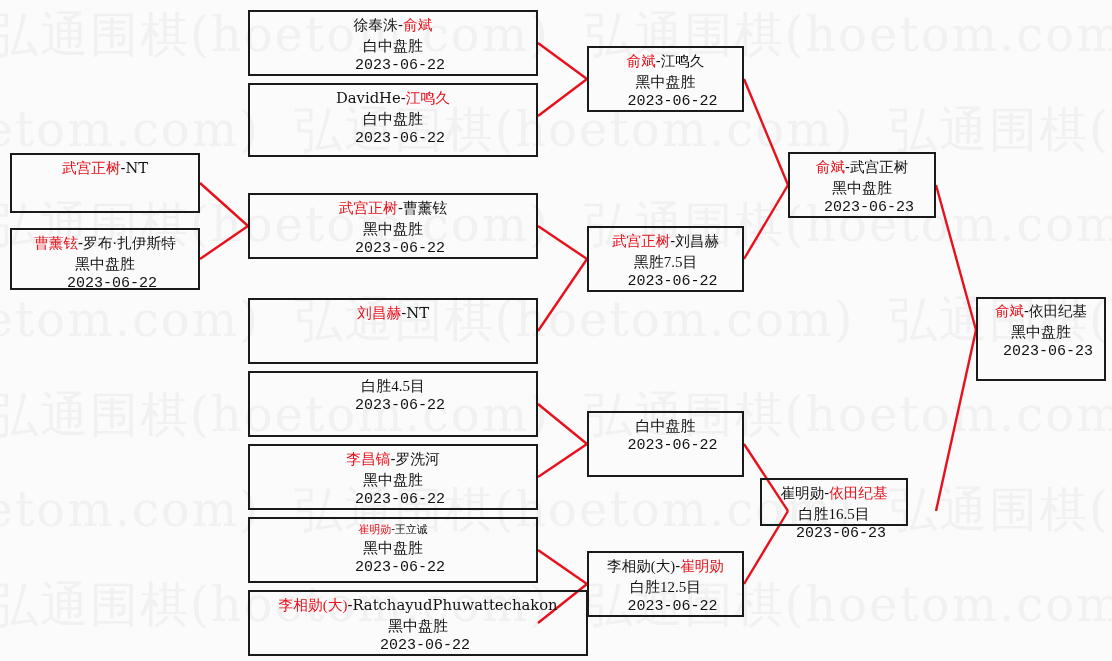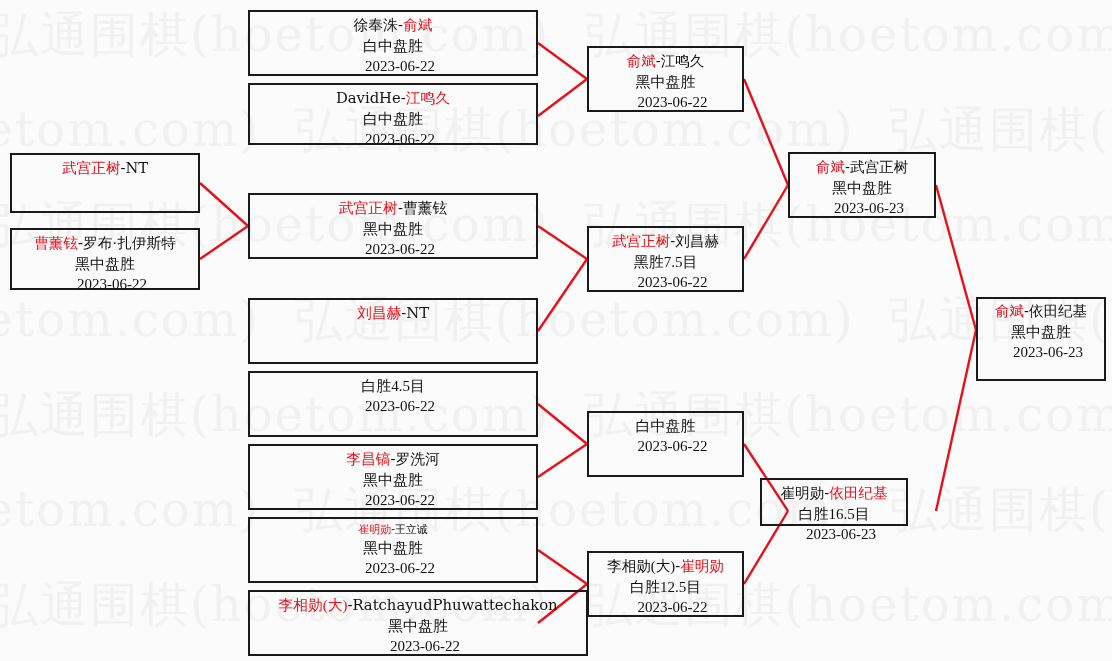--- a/index.html
+++ b/index.html
@@ -65,21 +65,21 @@
     white-space: nowrap;
     font-size: 15px;
   }
   .match-box .result {
     display: block;
     font-size: 15px;
   }
   .match-box .date {
     display: block;
     font-size: 15px;
-    font-family: Liberation Serif, serif;
+    font-family: Liberation Mono, monospace;
     margin-left: 14px;
   }
   .p-red { color: #e8101b; }
   .p-black { color: #111111; }
   .sep { color: #111111; }
   .latin {
     font-family: "DejaVu Serif", "Liberation Serif", serif;
   }
 </style>
 </head>
@@ -115,21 +115,21 @@
       <line x1="936" y1="185" x2="976" y2="330" stroke="#e8101b" stroke-width="2.4"></line>
       <line x1="936" y1="511" x2="976" y2="330" stroke="#e8101b" stroke-width="2.4"></line>
     </svg>
 
   <div id="match-layer">
       <div class="match-box" style="left: 248px; top: 10px; width: 290px; height: 66px; border-color: rgb(26, 26, 26);">
         <span class="pairing" style="font-size: 14.7902px;"><span class="p-black">徐奉洙</span><span class="sep latin">-</span><span class="p-red">俞斌</span></span>
         <span class="result">白中盘胜</span>
         <span class="date">2023-06-22</span>
       </div>
-      <div class="match-box" style="left: 248px; top: 83px; width: 290px; height: 62px; border-color: rgb(26, 26, 26);">
+      <div class="match-box" style="left: 248px; top: 83px; width: 290px; height: 74px; border-color: rgb(26, 26, 26);">
         <span class="pairing" style="font-size: 14.7902px;"><span class="p-black latin">DavidHe</span><span class="sep latin">-</span><span class="p-red">江鸣久</span></span>
         <span class="result">白中盘胜</span>
         <span class="date">2023-06-22</span>
       </div>
       <div class="match-box" style="left: 10px; top: 153px; width: 190px; height: 60px; border-color: rgb(26, 26, 26);">
         <span class="pairing" style="font-size: 14.6774px;"><span class="p-red">武宫正树</span><span class="sep latin">-</span><span class="p-black latin">NT</span></span>
       </div>
       <div class="match-box" style="left: 10px; top: 228px; width: 190px; height: 62px; border-color: rgb(26, 26, 26);">
         <span class="pairing" style="font-size: 14.6774px;"><span class="p-red">曹薰铉</span><span class="sep latin">-</span><span class="p-black">罗布·扎伊斯特</span></span>
         <span class="result">黑中盘胜</span>

